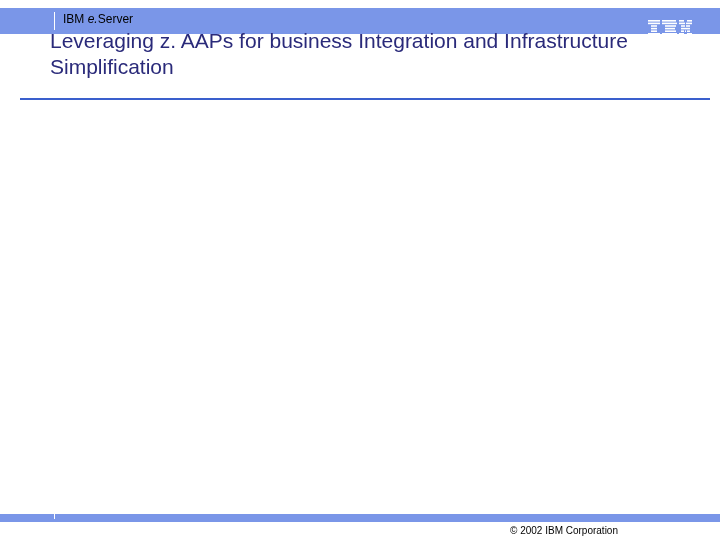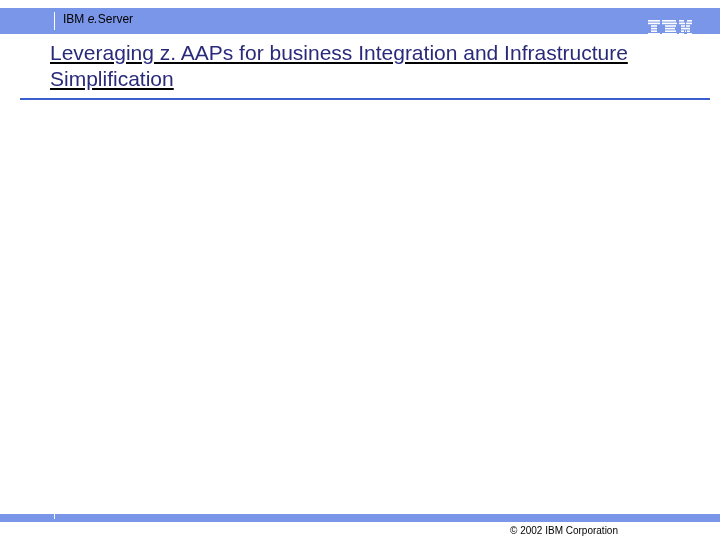--- a/index.html
+++ b/index.html
@@ -7,21 +7,21 @@
   .slide { position: relative; width: 640px; height: 540px; }
 
   
   .banner { position: absolute; top: 8px; left: 0; width: 720px; height: 26px; background: #7a96e8; }
   .banner-divider { position: absolute; left: 54px; top: 4px; width: 1px; height: 18px; background: #fff; }
   .banner-text { position: absolute; left: 63px; top: 5px; font-size: 12px; color: #000; line-height: 1; }
   .banner-eserver .e { font-style: italic; }
   .logo { position: absolute; right: 28px; top: 12px; }
 
   
-  .title-wrap { position: absolute; left: 50px; top: 40px; width: 620px; text-decoration: underline; }
+  .title-wrap { position: absolute; left: 50px; top: 28px; width: 620px; }
   .title { font-family: "Comic Sans MS", "Comic Sans", cursive, sans-serif; font-size: 21px; color: #2a2a7a; line-height: 1.25; font-weight: 400; }
   .title-underline { position: absolute; left: 20px; top: 98px; width: 690px; height: 2px; background: #3a5fcd; }
 
   
   .footer-bar { position: absolute; left: 0; bottom: 18px; width: 720px; height: 8px; background: #7a96e8; }
   .footer-divider { position: absolute; left: 54px; bottom: 3px; width: 1px; height: 14px; background: #fff; }
   .copyright { position: absolute; right: 22px; bottom: 4px; font-size: 10px; color: #000; }
 </style>
 </head>
 <body>

